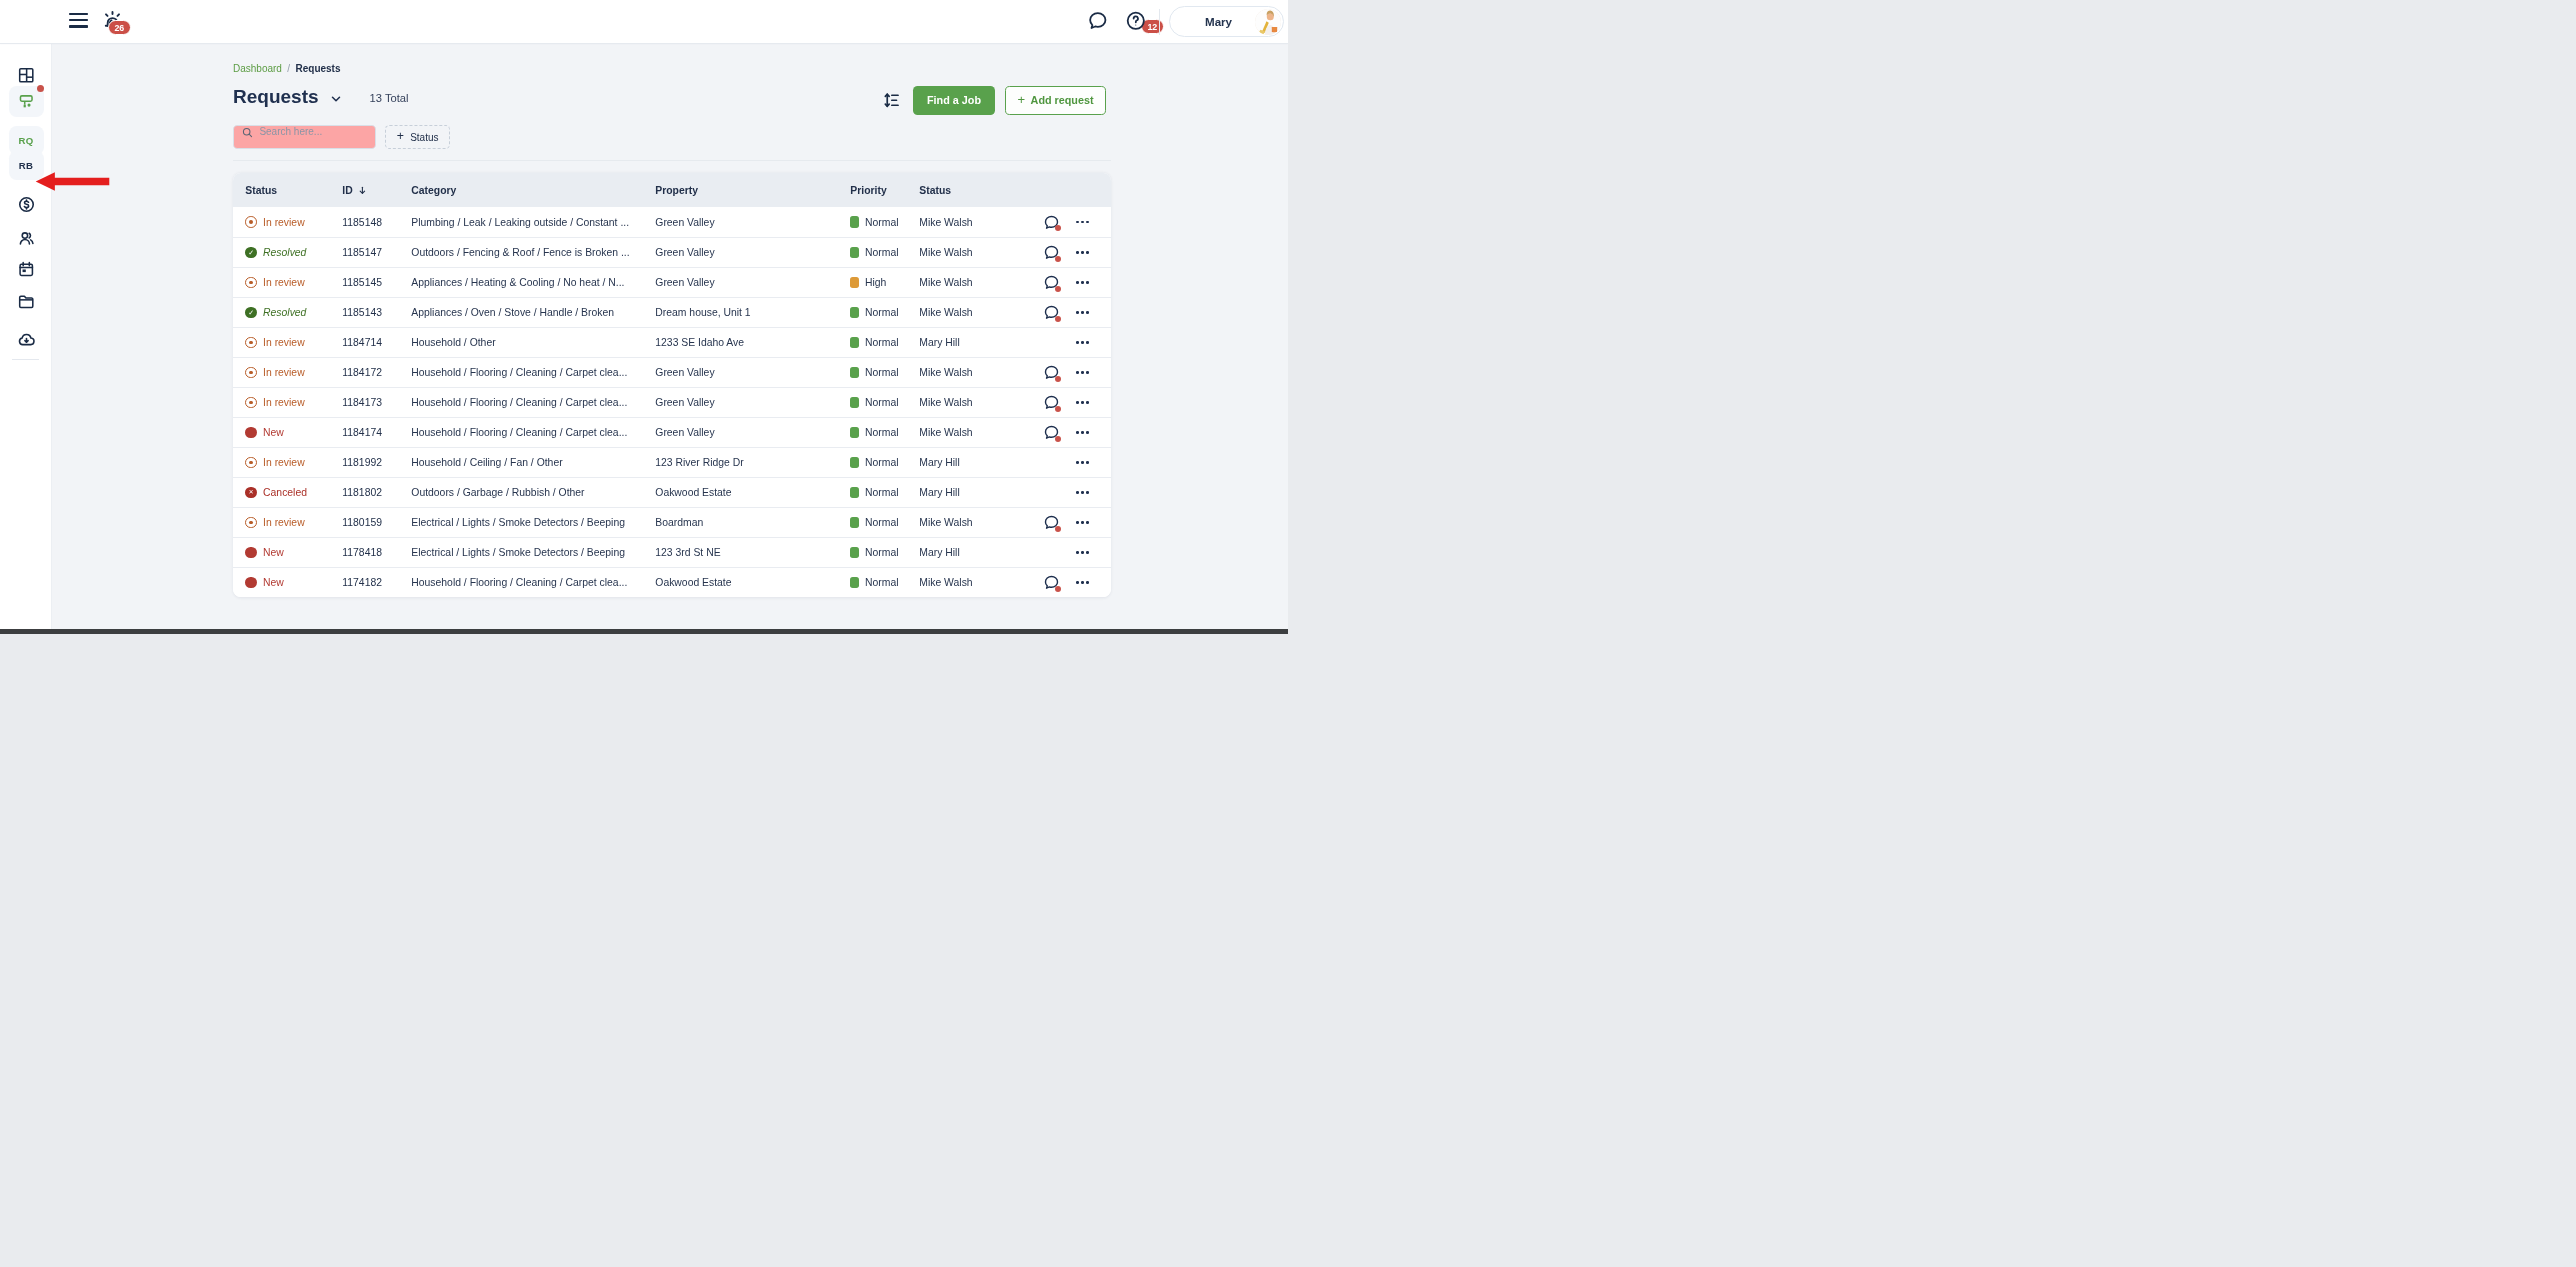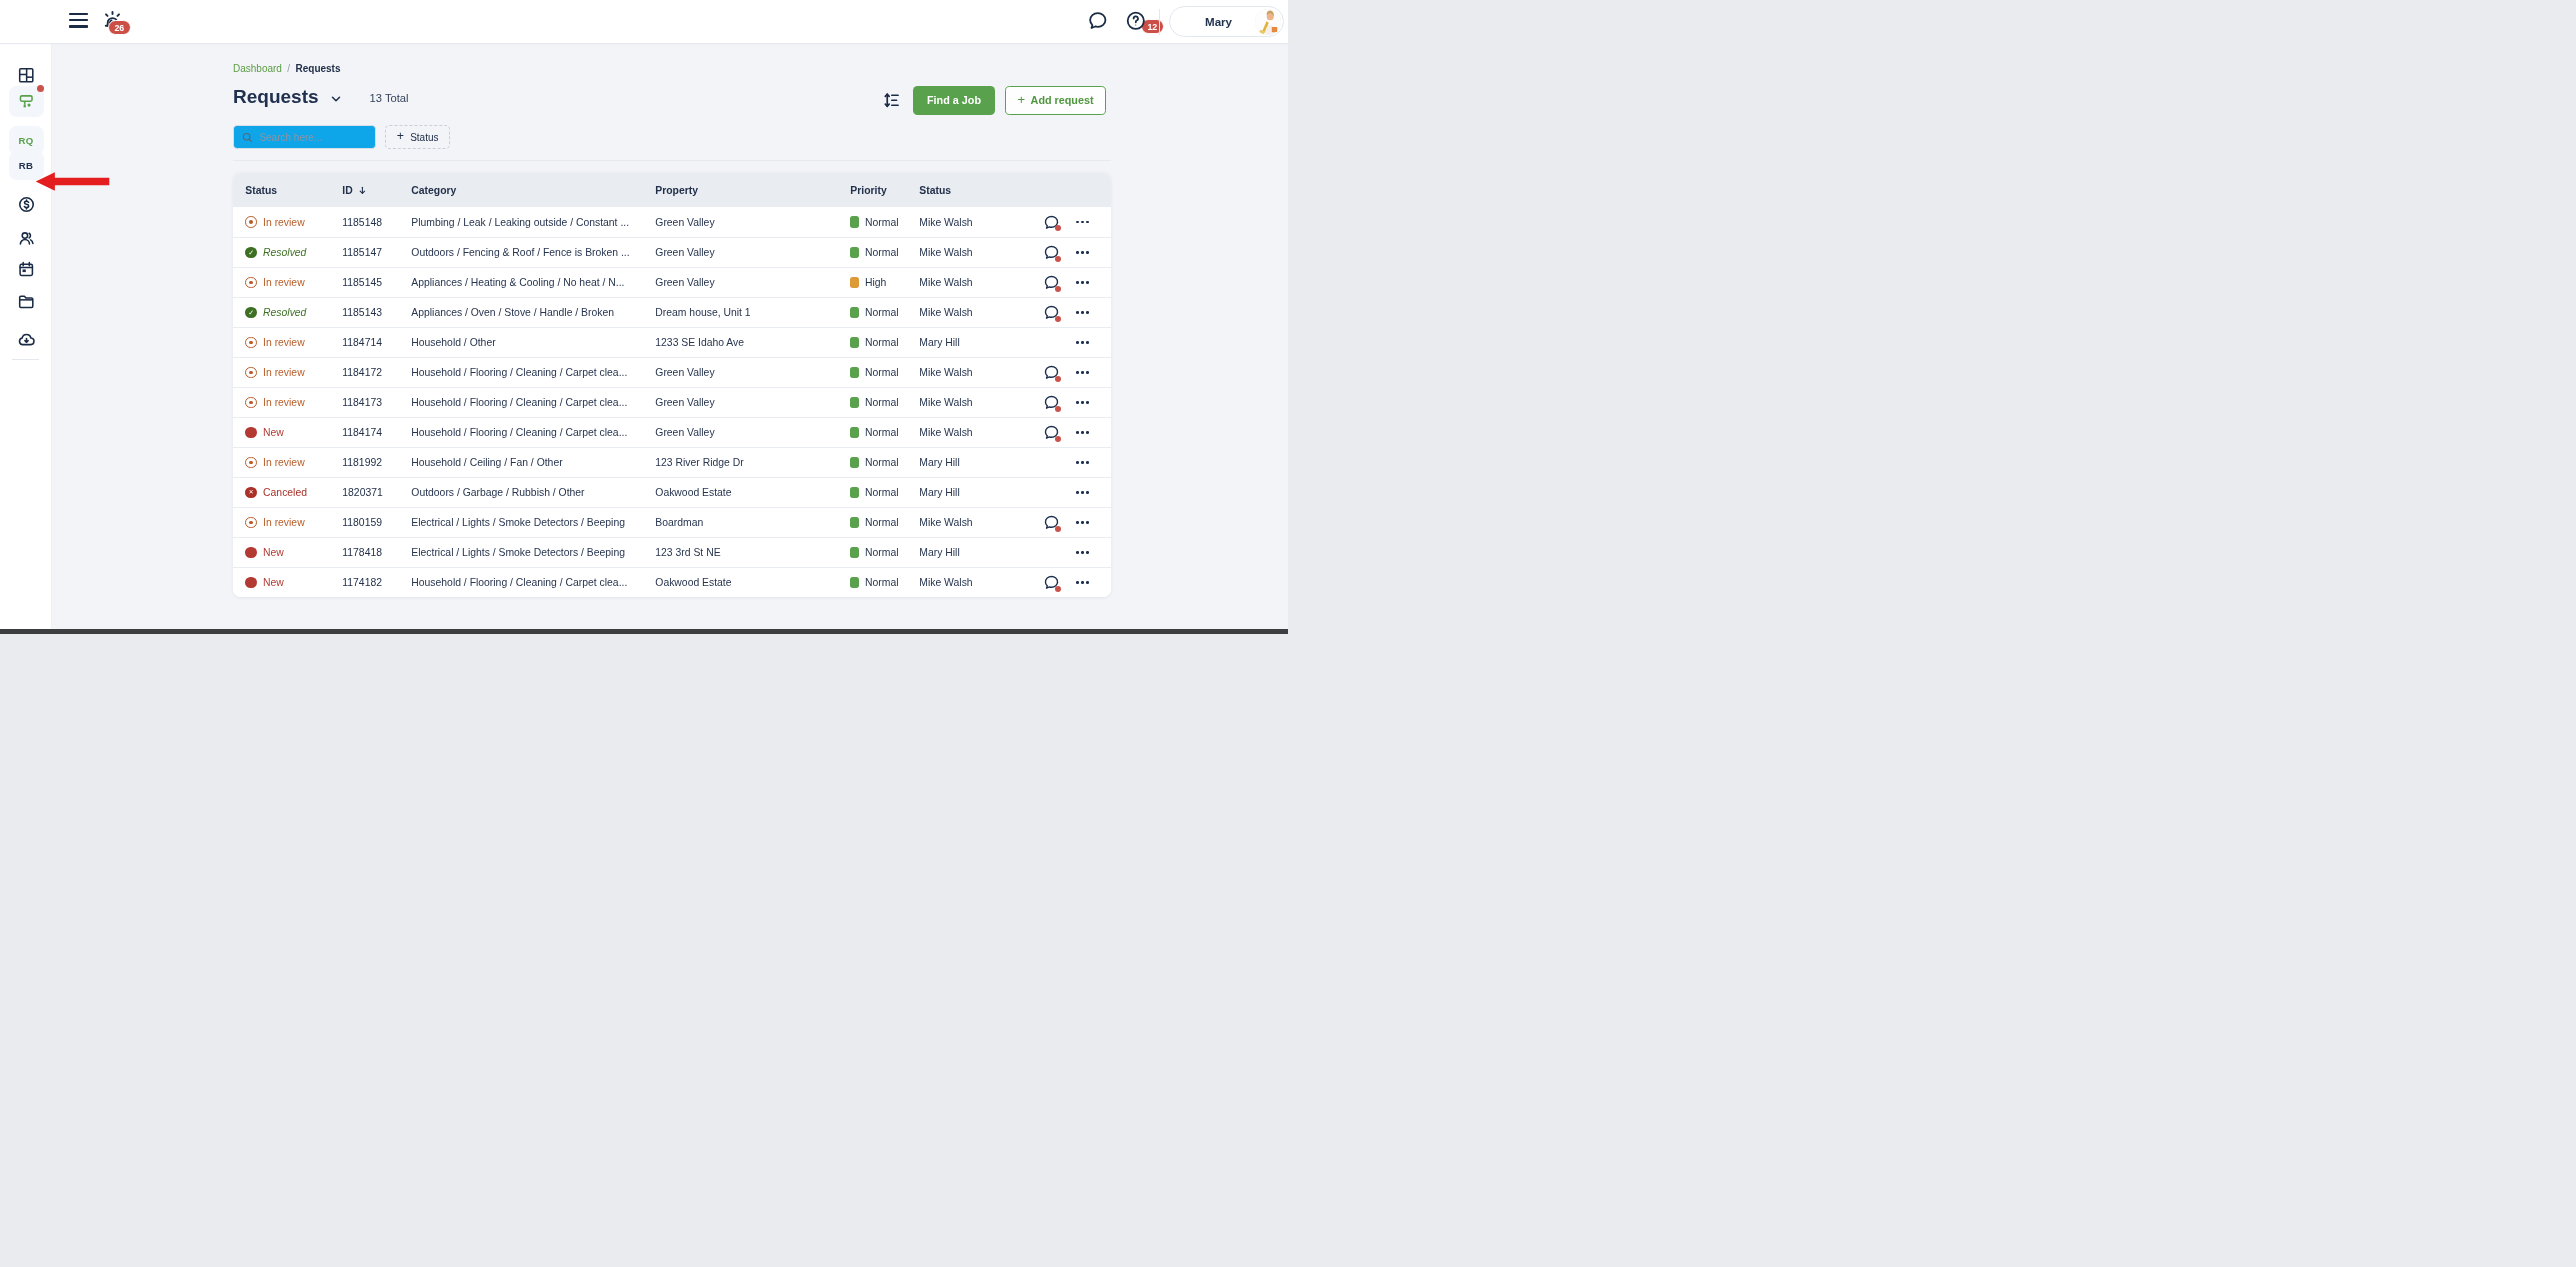--- a/index.html
+++ b/index.html
@@ -77,22 +77,22 @@
 
   .actions { position: absolute; left: 883px; top: 86px; display: flex; align-items: center; gap: 10px; }
   .density-icon { cursor: pointer; margin-right: 1.5px; }
   .btn { height: 28.5px; border-radius: 4.6px; font-size: 10.8px; font-weight: 600; display: flex; align-items: center; cursor: pointer; border: none; font-family: inherit; }
   .btn-primary { background: #59a14c; color: #fff; padding: 4px 14px; }
   .btn-outline { background: #fdfefd; border: 0.8px solid #59a14c; color: #4f963f; padding: 0 11.6px; gap: 5.4px; }
   .btn-outline .plus { font-size: 13px; font-weight: 400; margin-top: -1.5px; }
 
   .search-box {
     position: absolute; left: 233px; top: 125px; width: 143px; height: 24px;
-    background: #0ea5e9; border: 0.8px solid #d9dfe7; border-radius: 4.6px;
-    display: flex; align-items: center; padding-left: 7px;
+    background: #fca5a5; border: 0.8px solid #d9dfe7; border-radius: 4.6px;
+    display: flex; align-items: flex-start; padding-left: 7px;
   }
   .search-box input {
     border: none; outline: none; flex: 1; font-size: 10px; color: #33405a;
     margin-left: 5.4px; font-family: inherit; background: transparent; min-width: 0;
   }
   .search-box input::placeholder { color: #8b95a6; }
   .status-chip {
     position: absolute; left: 385px; top: 125px; height: 24px; padding: 0 10.8px;
     border: 1.1px dashed #c7cfd9; border-radius: 4.6px; background: transparent;
     display: flex; align-items: center; gap: 6.2px; font-size: 10px; color: #22304a; cursor: pointer;
@@ -597,21 +597,21 @@
               <i></i>
               <i></i>
             </span>
     </div>
   </div>
         <div class="trow grid-cols">
     <div class="cell status-cell st-canceled">
       <span class="status-ico"></span>
       <span class="status-label">Canceled</span>
     </div>
-    <div class="cell id-cell">1820371</div>
+    <div class="cell id-cell">1181802</div>
     <div class="cell cat-cell">Outdoors / Garbage / Rubbish / Other</div>
     <div class="cell prop-cell">Oakwood Estate</div>
     <div class="cell pr-cell pr-normal">
       <span class="pr-sq"></span>
       <span class="pr-label">Normal</span>
     </div>
     <div class="cell client-cell">Mary Hill</div>
     <div class="cell chat-cell">
       
     </div>

